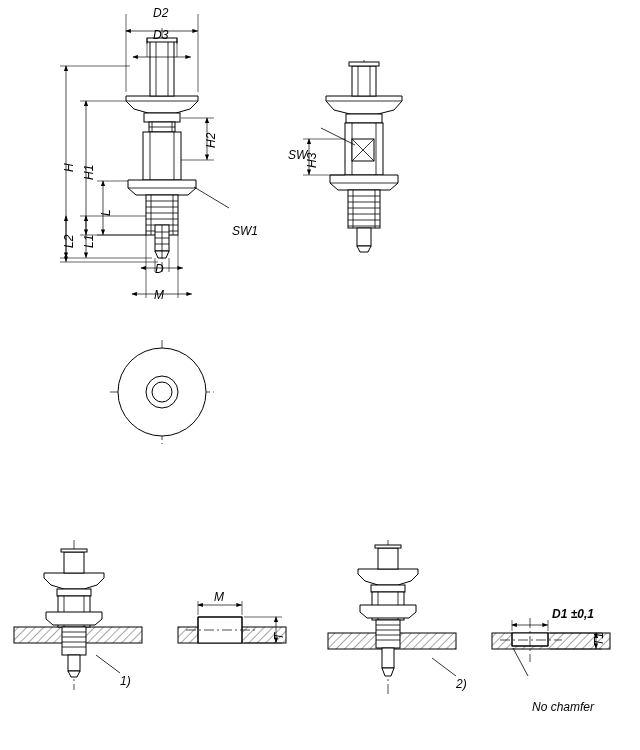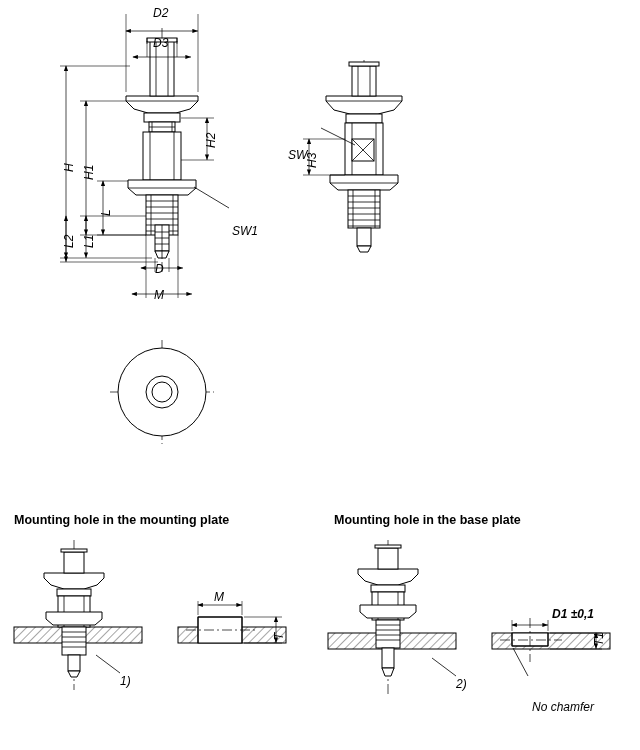--- a/index.html
+++ b/index.html
@@ -286,38 +286,36 @@
 
       <line class="dim" x1="596" y1="633" x2="596" y2="649" marker-start="url(#arS)" marker-end="url(#ar)"></line>
       <line class="ext" x1="550" y1="633" x2="602" y2="633"></line>
       <line class="ext" x1="550" y1="649" x2="602" y2="649"></line>
 
       <path class="leader" d="M513,648 L528,676"></path>
     </g>
   </svg>
 
   <span class="lbl" style="left:153px;top:6px;">D2</span>
-  <span class="lbl" style="left:153px;top:36px;">D3</span>
+  <span class="lbl" style="left:153px;top:28px;">D3</span>
 
   <span class="lbl vert" style="left:62px;top:172px;">H</span>
   <span class="lbl vert" style="left:82px;top:180px;">H1</span>
   <span class="lbl vert" style="left:99px;top:216px;">L</span>
   <span class="lbl vert" style="left:82px;top:248px;">L1</span>
   <span class="lbl vert" style="left:62px;top:248px;">L2</span>
   <span class="lbl vert" style="left:204px;top:148px;">H2</span>
 
   <span class="lbl" style="left:155px;top:262px;">D</span>
   <span class="lbl" style="left:154px;top:288px;">M</span>
 
   <span class="lbl" style="left:232px;top:200px;margin-top:24px;">SW1</span>
   <span class="lbl" style="left:288px;top:118px;margin-top:30px;">SW</span>
   <span class="lbl vert" style="left:305px;top:168px;">H3</span>
 
-  <span class="hdr" style="left:14px;top:513px;">Mounting hole in the mounting plate</span>
-  <span class="hdr" style="left:334px;top:513px;">Mounting hole in the base plate</span>
 
   <span class="lbl" style="left:120px;top:674px;">1)</span>
   <span class="lbl" style="left:456px;top:677px;">2)</span>
 
   <span class="lbl" style="left:214px;top:590px;">M</span>
   <span class="lbl vert" style="left:272px;top:640px;">T</span>
 
   <span class="lbl" style="left:552px;top:607px;font-weight:bold;">D1 ±0,1</span>
   <span class="lbl vert" style="left:592px;top:646px;">T1</span>
   <span class="lbl" style="left:532px;top:700px;">No chamfer</span>

